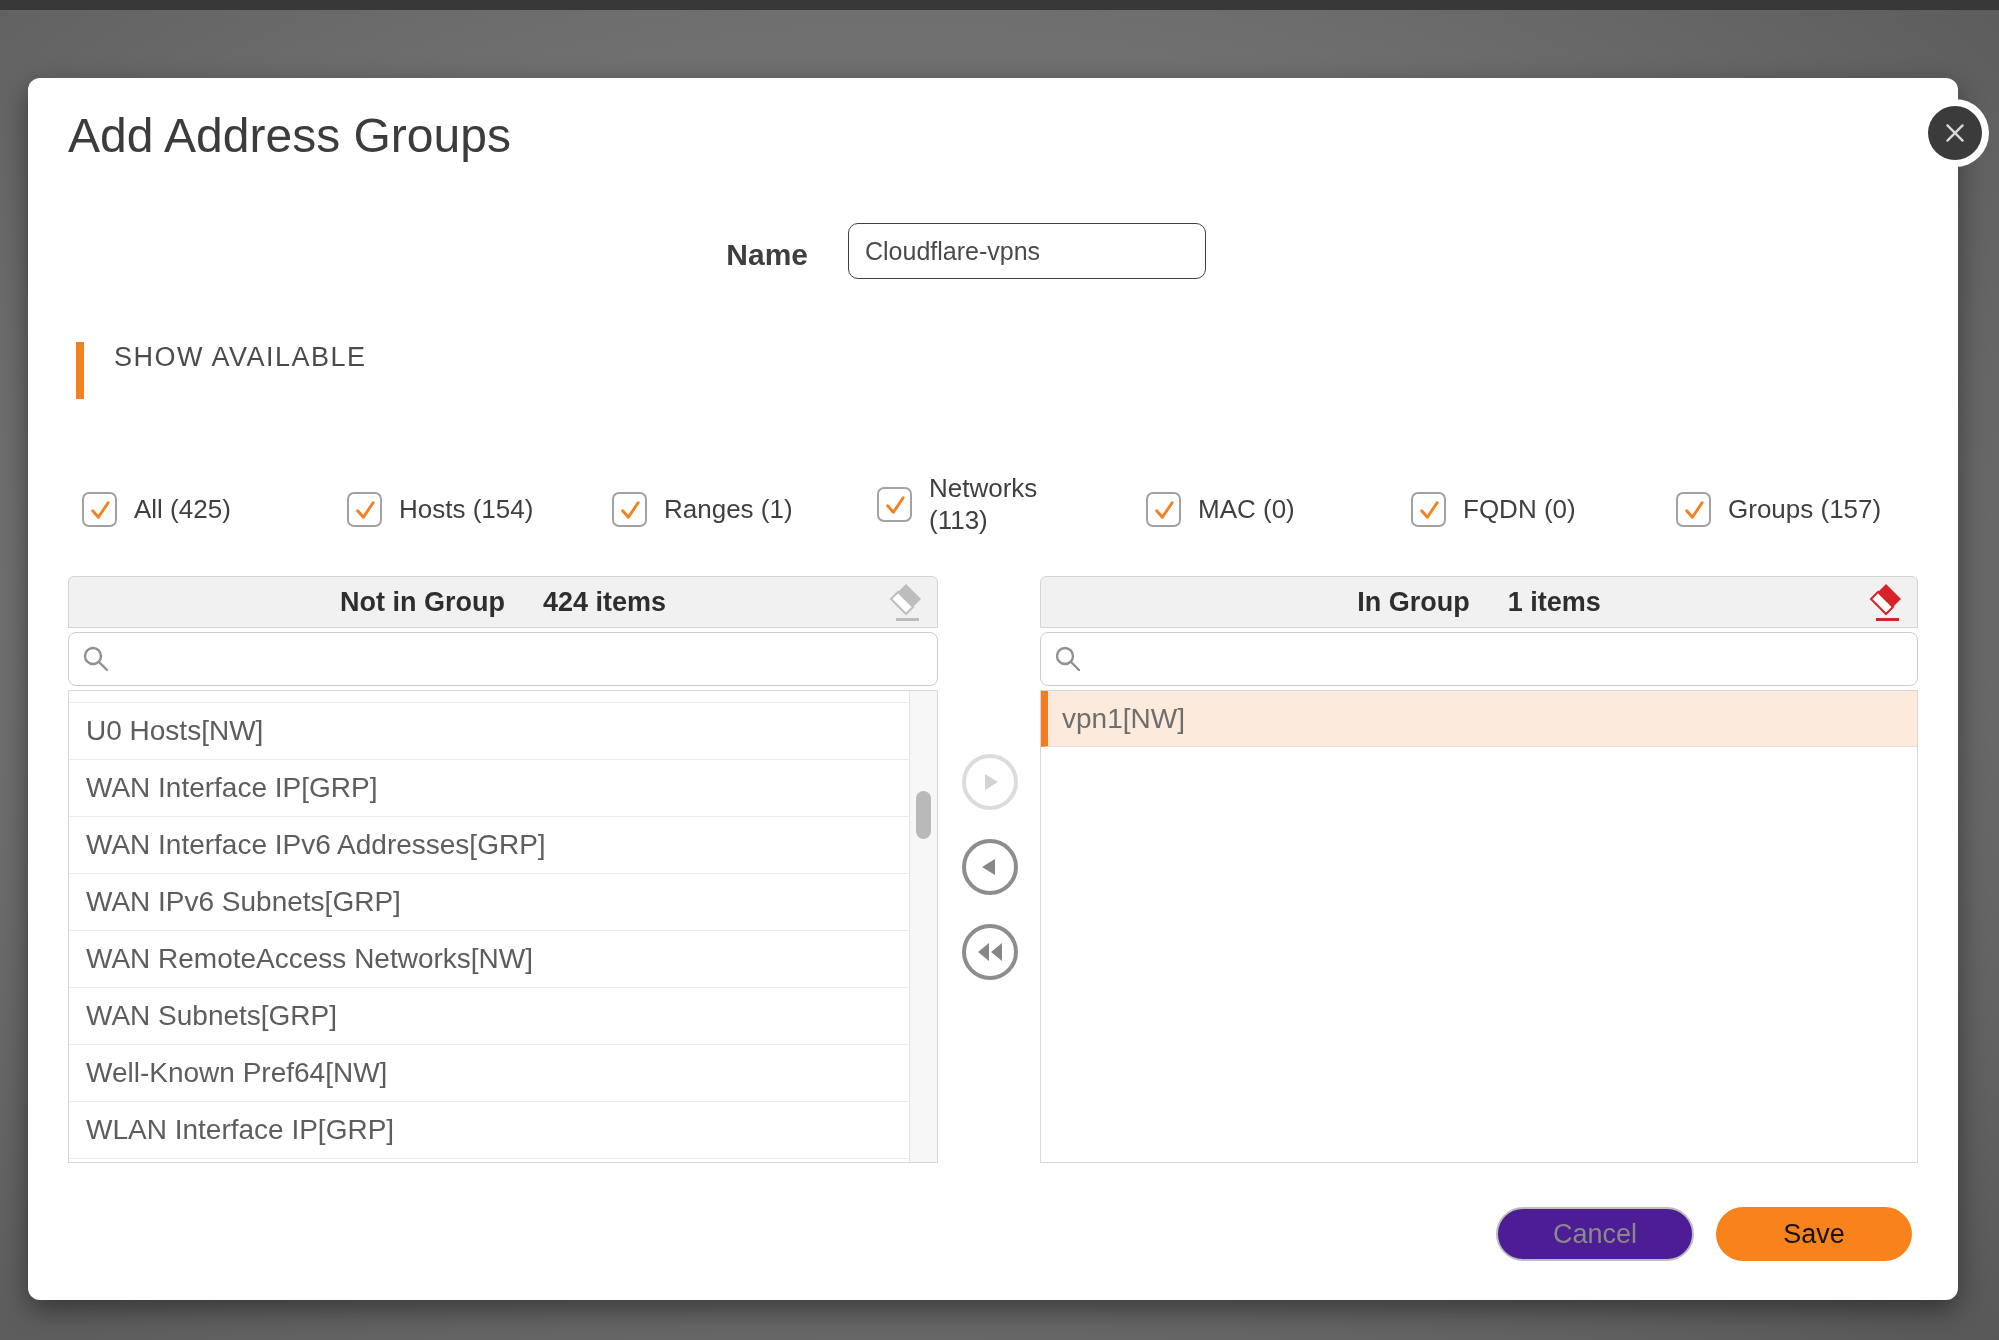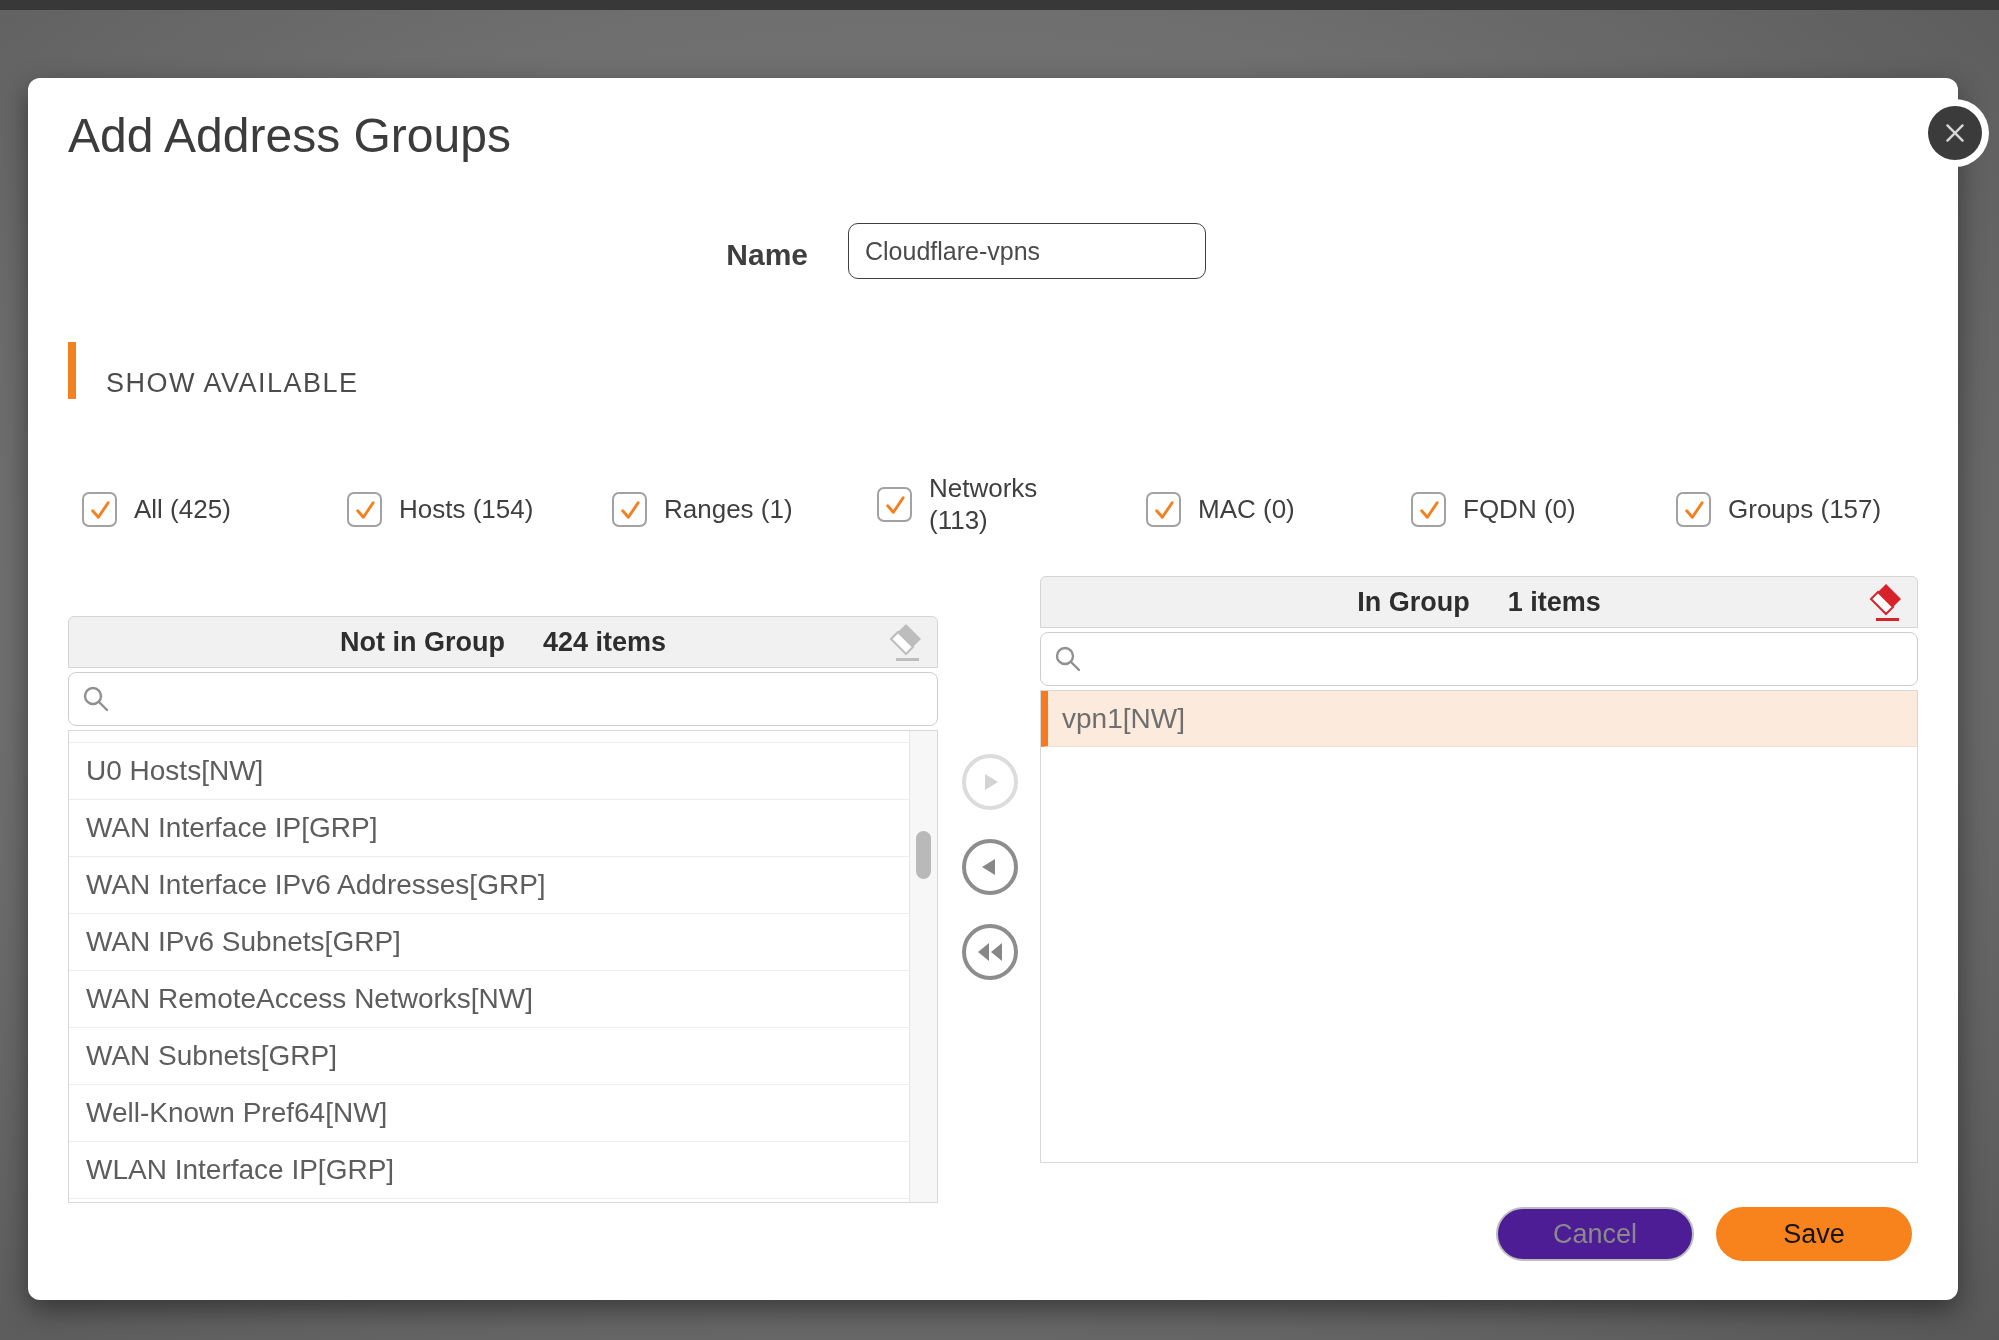--- a/index.html
+++ b/index.html
@@ -30,21 +30,21 @@
 
   .title{position:absolute;left:40px;top:30px;font-size:48px;color:#3c3c3c;}
 
   .name-label{position:absolute;left:560px;top:160px;width:220px;text-align:right;font-weight:700;font-size:30px;color:#3e3e3e;}
   .name-input{
     position:absolute;left:820px;top:145px;width:358px;height:56px;box-sizing:border-box;
     border:1px solid #404040;border-radius:10px;font-size:25px;color:#4a4a4a;padding:0 16px;outline:none;
     font-family:inherit;
   }
 
-  .section{position:absolute;left:40px;top:264px;display:flex;align-items:flex-end;}
+  .section{position:absolute;left:48px;top:264px;display:flex;align-items:flex-start;}
   .section-bar{width:8px;height:57px;background:var(--accent);}
   .section-title{margin-left:30px;font-size:27px;color:#4b4b4b;letter-spacing:1.5px;}
 
   .filters{position:absolute;top:388px;left:10px;height:96px;width:100%;padding-left:48px;}
   .filter{position:absolute;display:flex;align-items:center;gap:17px;top:26px;}
   .filter:nth-child(1){left:44px}
   .filter:nth-child(2){left:309px}
   .filter:nth-child(3){left:574px}
   .filter:nth-child(4){left:839px}
   .filter:nth-child(5){left:1108px}
@@ -52,21 +52,21 @@
   .filter:nth-child(7){left:1638px}
   .filter.wrap{top:7px;}
   .filter.wrap .filter-label{width:132px;line-height:1.22;}
   .checkbox{
     width:35px;height:35px;border:2px solid #a2a2a2;border-radius:7px;background:#fff;box-sizing:border-box;
     display:flex;align-items:center;justify-content:center;cursor:pointer;flex:0 0 auto;
   }
   .filter-label{font-size:26px;color:#3f3f3f;}
 
   .panel{position:absolute;top:498px;}
-  .panel.left{left:40px;width:870px;margin-top:40px;}
+  .panel.left{left:40px;width:870px;}
   .panel.right{left:1012px;width:878px;border-radius:8px;}
   .panel-header{
     height:52px;background:#f1f1f1;border:1px solid #d5d5d5;border-radius:6px 6px 0 0;box-sizing:border-box;
     display:flex;align-items:center;justify-content:center;position:relative;
   }
   .panel-title{font-weight:700;font-size:27px;color:#2e2e2e;}
   .panel-count{font-weight:700;font-size:27px;color:#2e2e2e;margin-left:38px;}
   .eraser{position:absolute;right:13px;top:50%;transform:translateY(-50%);width:36px;height:40px;cursor:pointer;}
 
   .search-box{

